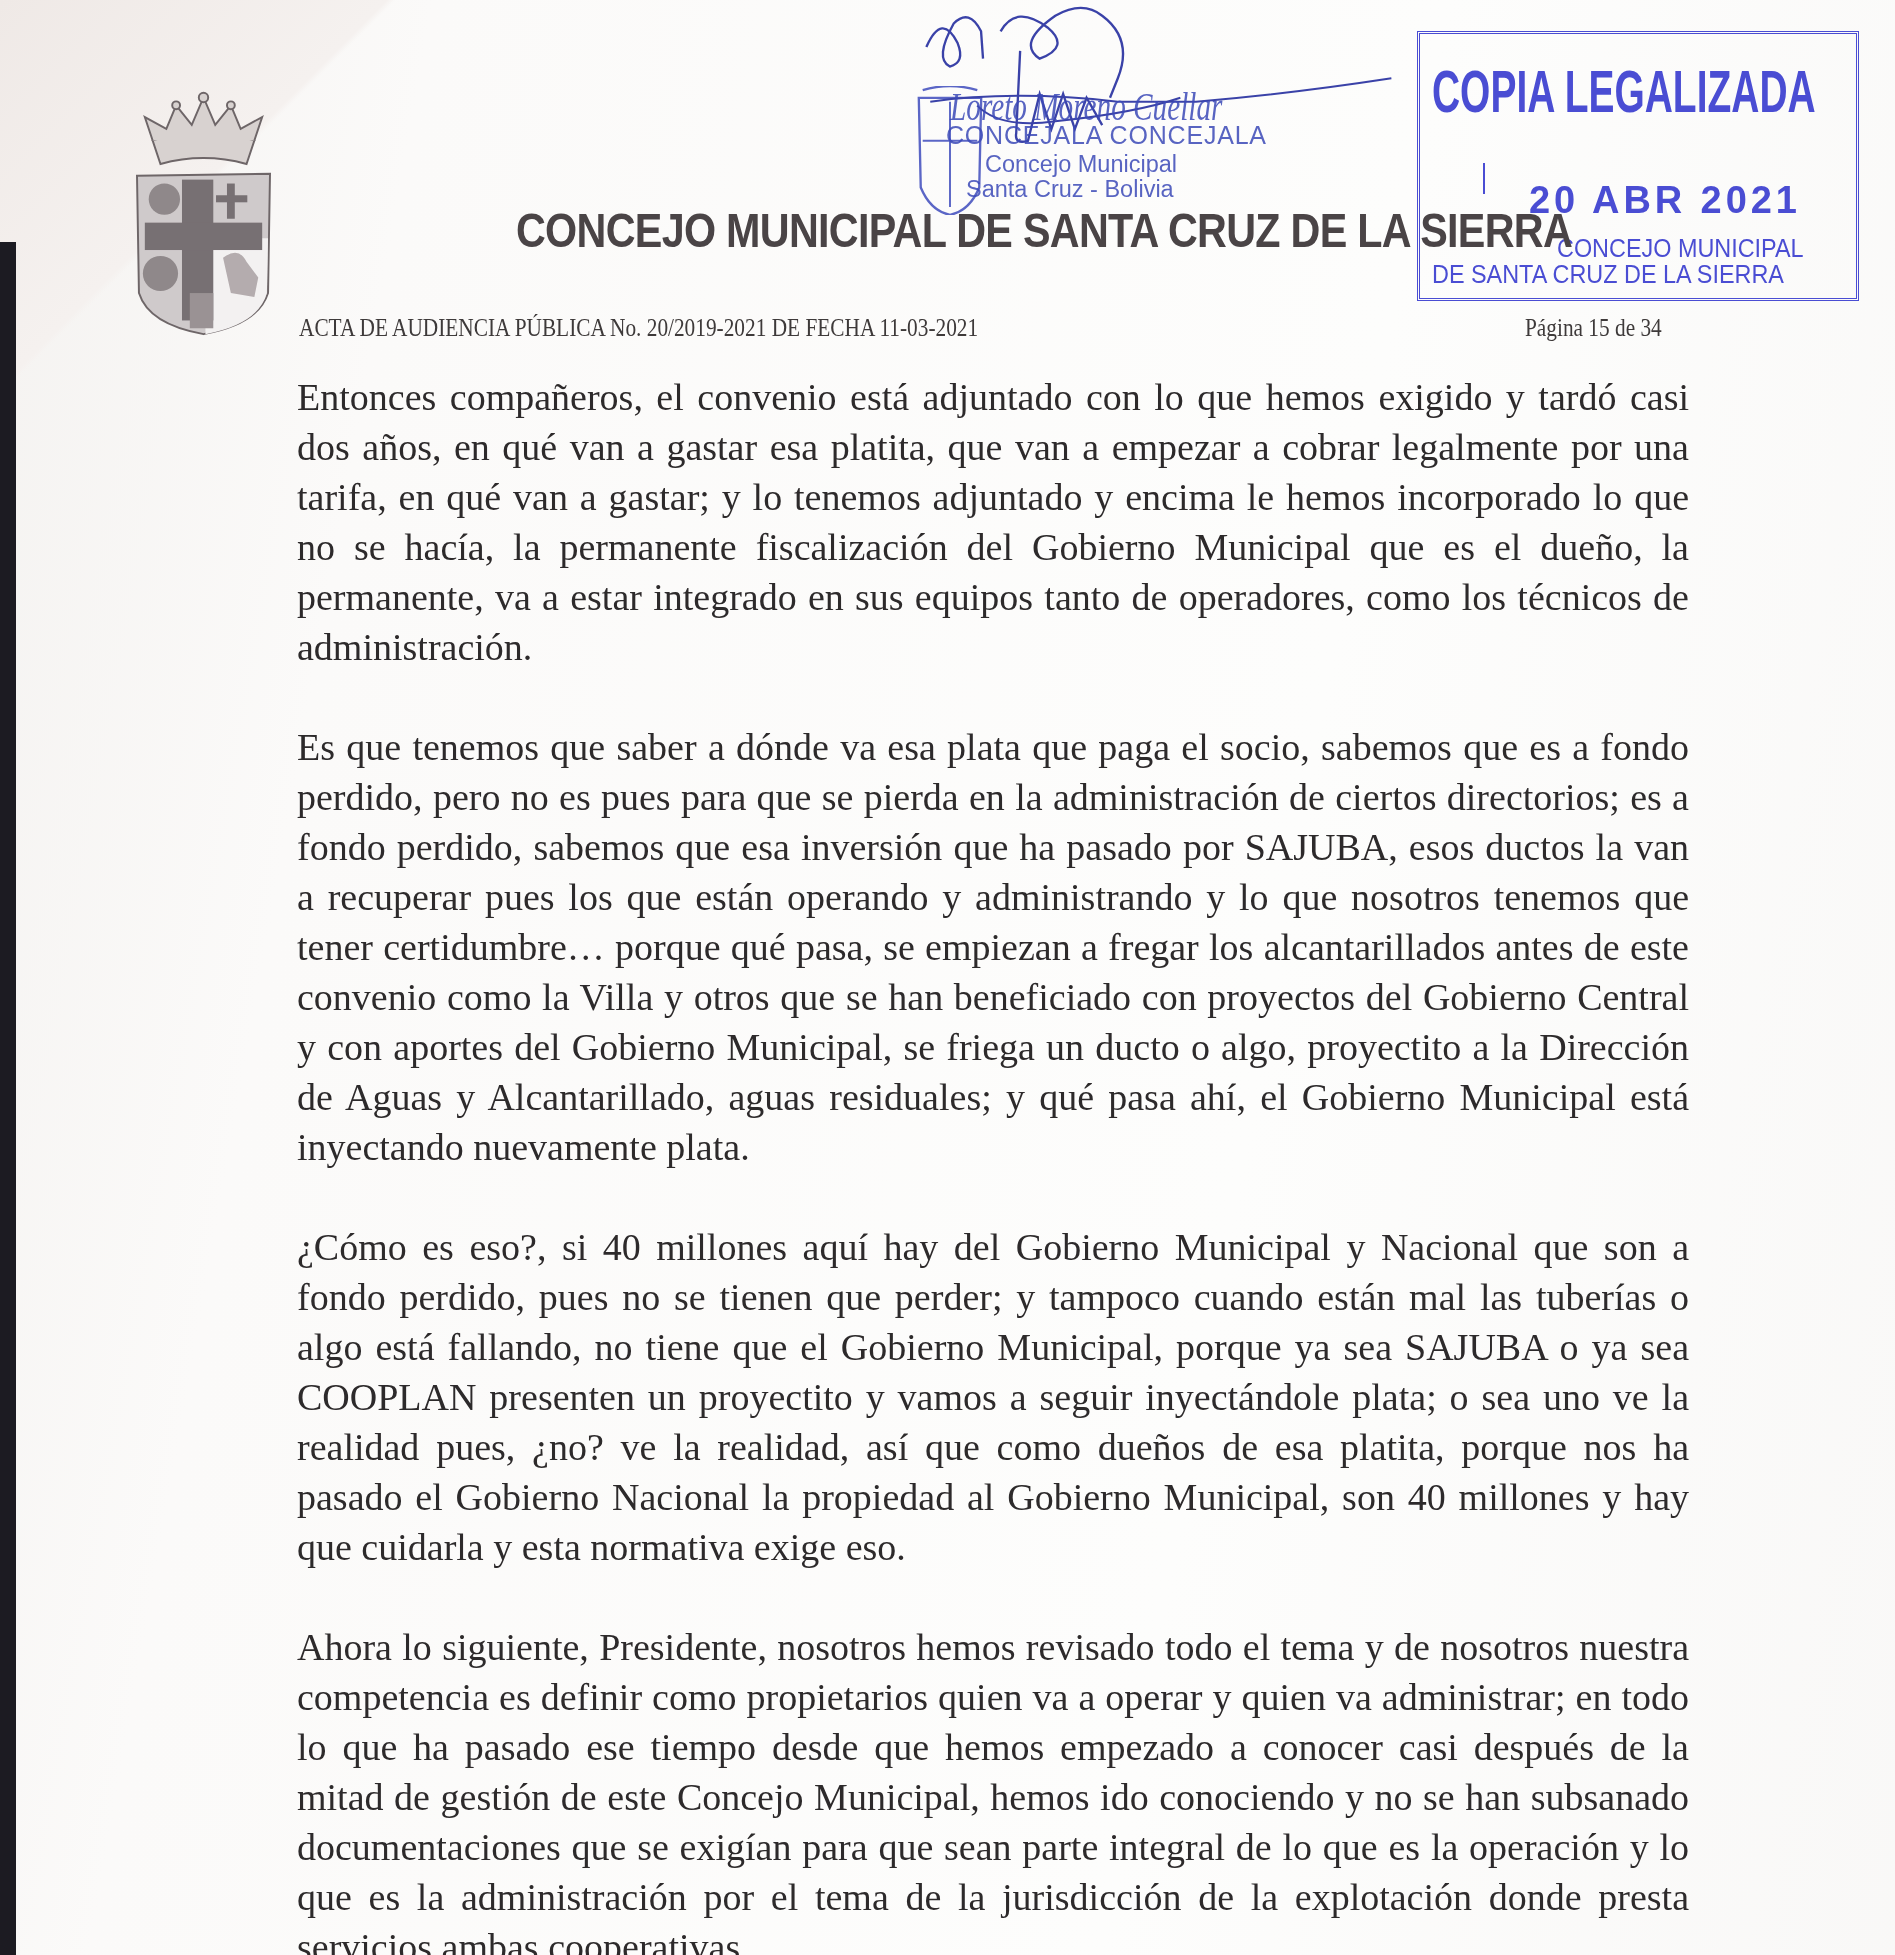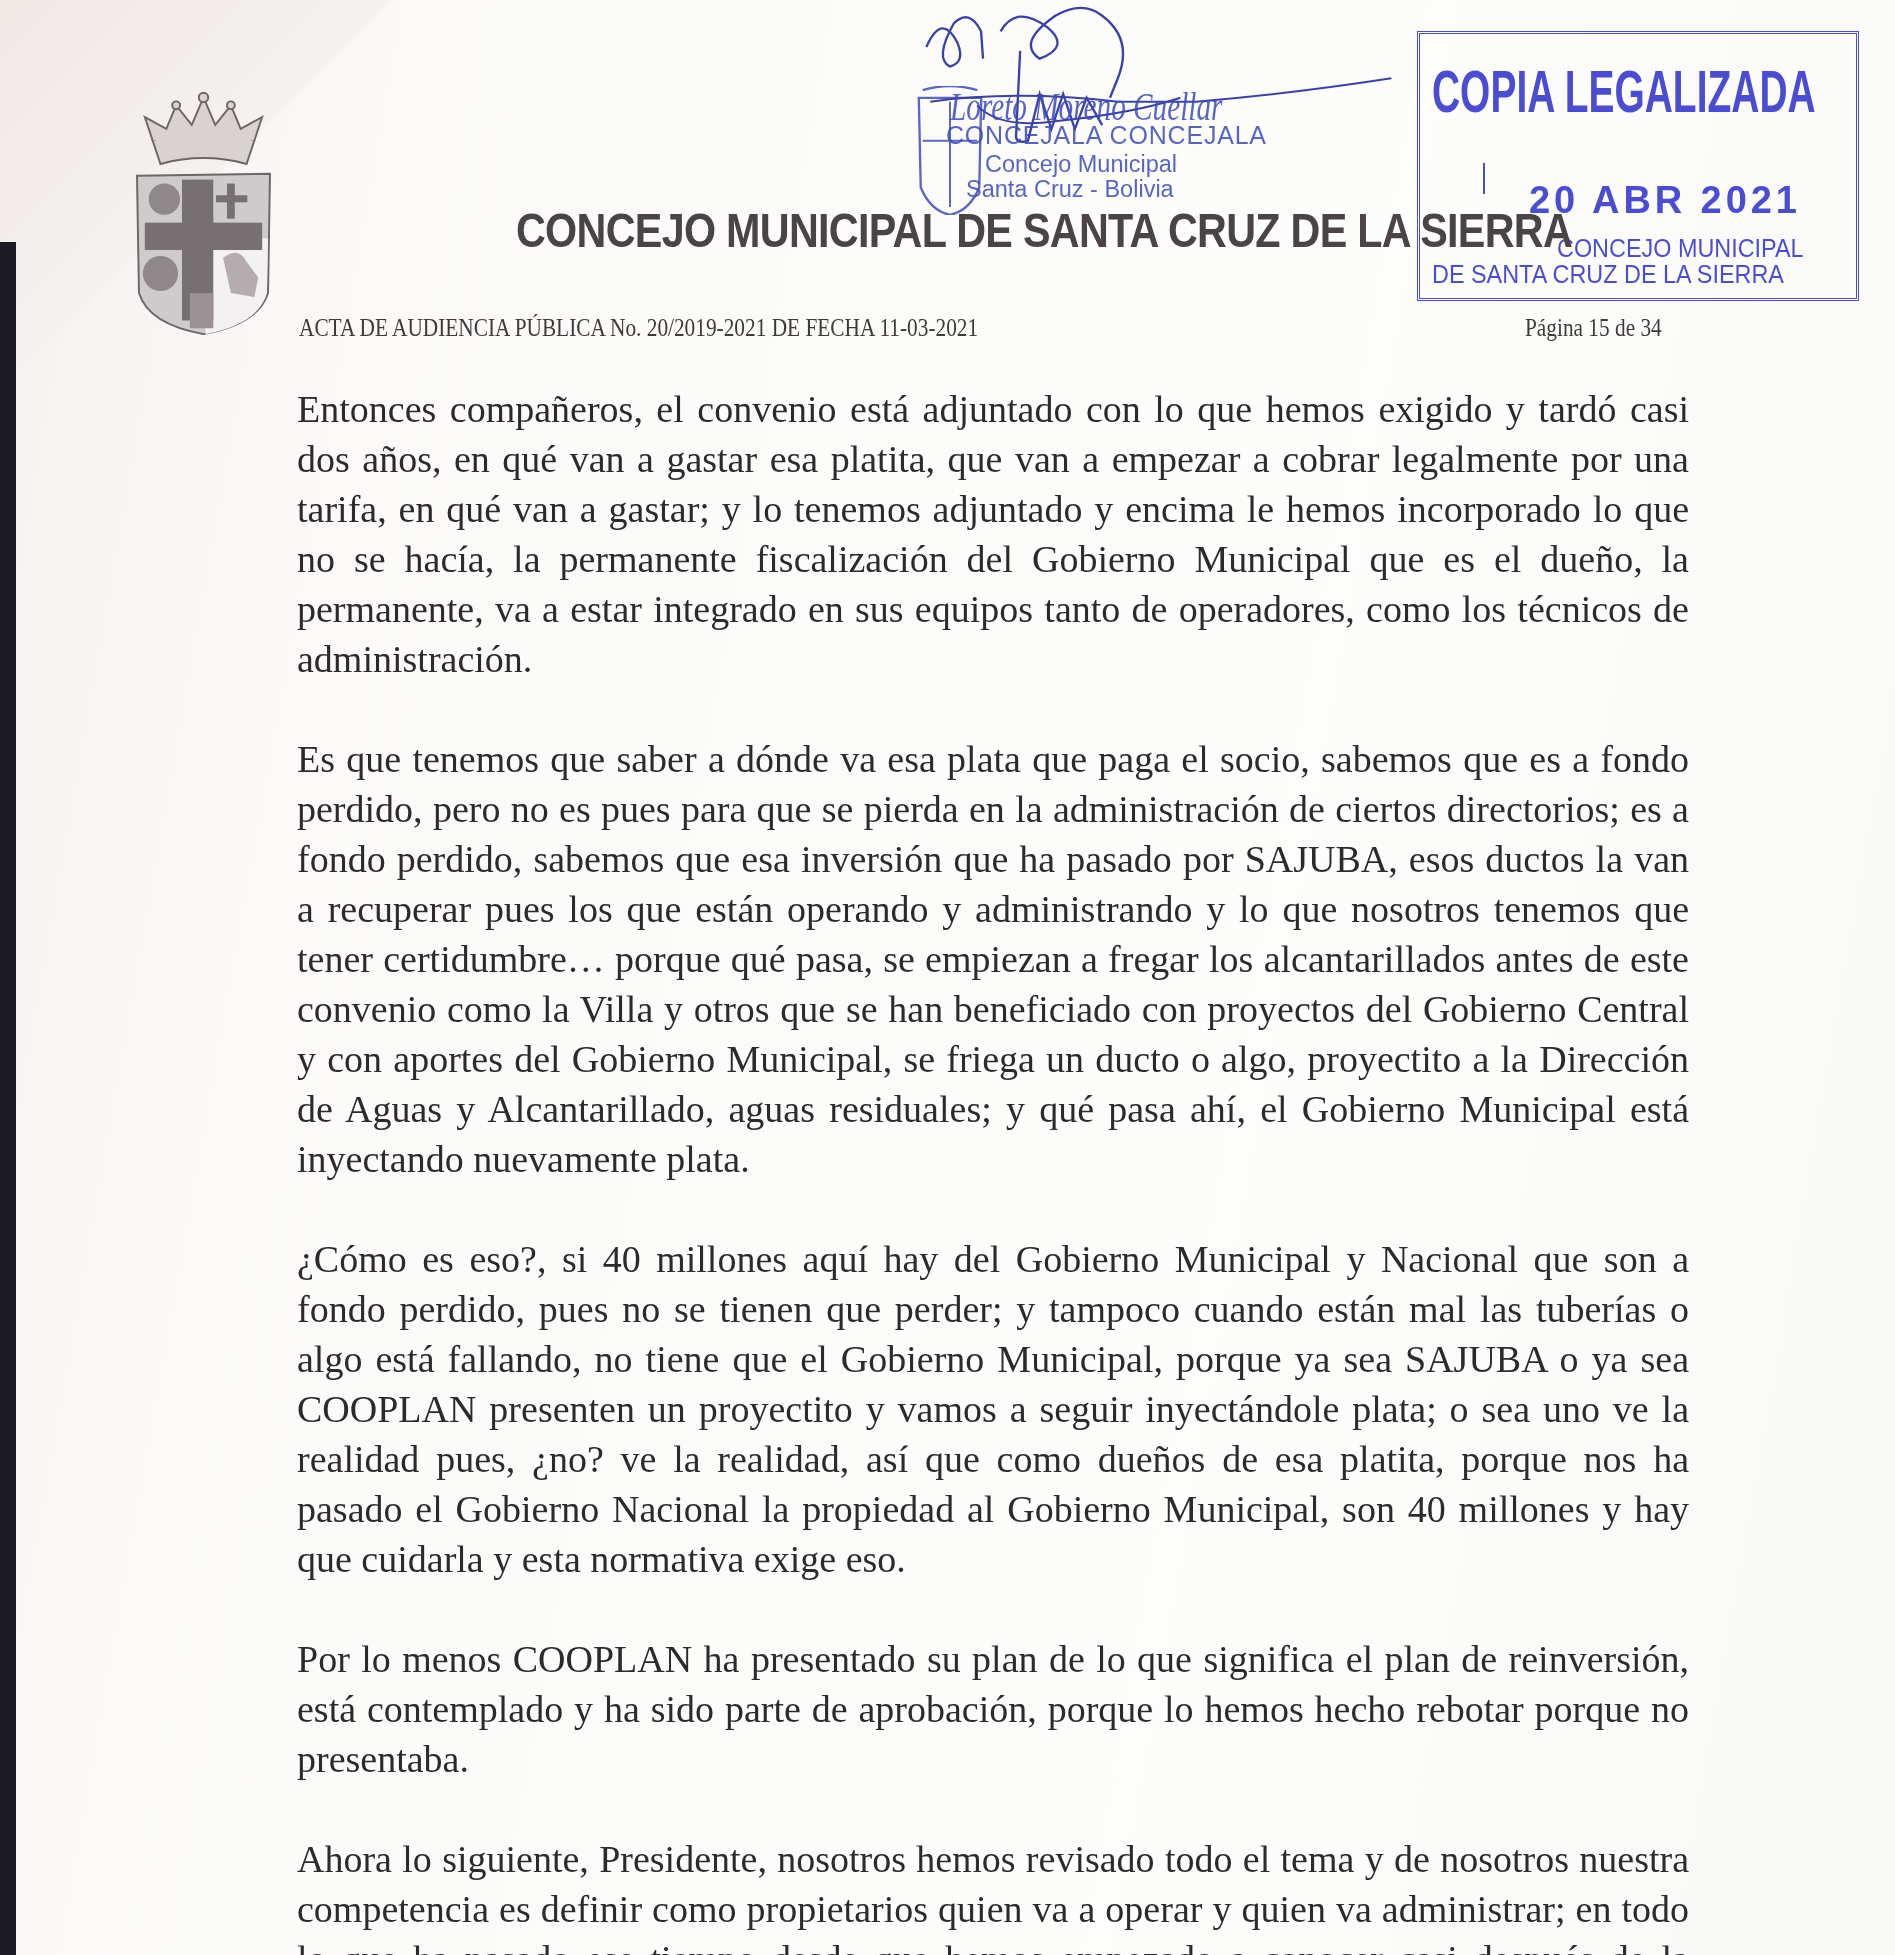--- a/index.html
+++ b/index.html
@@ -66,21 +66,21 @@
     .stamp .s-date  { position: absolute; left: 109px; top: 129px; font-size: 38px; white-space: nowrap; letter-spacing: 3.9px; margin-top: 16px; }
     .stamp .s-org1  { position: absolute; left: 137px; top: 199px; font-size: 26px; white-space: nowrap; font-weight: 400; transform: scaleX(0.9); transform-origin: left top; }
     .stamp .s-org2  { position: absolute; left: 11.7px; top: 225px; font-size: 26px; white-space: nowrap; font-weight: 400; transform: scaleX(0.9); transform-origin: left top; }
     .stamp .tick { position: absolute; left: 63px; top: 129px; width: 2.3px; height: 31px; background:#3b3fd0; }
     
     .body {
       position: absolute; left: 297px; top: 372px; width: 1392px;
       font-size: 38px; line-height: 50px; color: #2d2a2b;
       text-align: justify;
     }
-    .body p { margin: 12px 0 50px 0; }
+    .body p { margin: 0 0 50px 0; }
   </style>
 </head>
 <body>
 
 <div class="page">
   <div class="fold"></div>
 
   <svg class="coat" viewBox="0 0 380 680">
     <g fill="#d8d2d0" stroke="#6e6668" stroke-width="5">
       <path d="M60 170 Q190 120 320 170 L300 230 Q190 200 80 230 Z"></path>
@@ -130,20 +130,19 @@
   </div>
 
   <div class="title">CONCEJO MUNICIPAL DE SANTA CRUZ DE LA SIERRA</div>
   <div class="acta">ACTA DE AUDIENCIA PÚBLICA No. 20/2019-2021 DE FECHA 11-03-2021</div>
   <div class="pagenum">Página 15 de 34</div>
 
   <div class="body">
     <p>Entonces compañeros, el convenio está adjuntado con lo que hemos exigido y tardó casi dos años, en qué van a gastar esa platita, que van a empezar a cobrar legalmente por una tarifa, en qué van a gastar; y lo tenemos adjuntado y encima le hemos incorporado lo que no se hacía, la permanente fiscalización del Gobierno Municipal que es el dueño, la permanente, va a estar integrado en sus equipos tanto de operadores, como los técnicos de administración.</p>
     <p>Es que tenemos que saber a dónde va esa plata que paga el socio, sabemos que es a fondo perdido, pero no es pues para que se pierda en la administración de ciertos directorios; es a fondo perdido, sabemos que esa inversión que ha pasado por SAJUBA, esos ductos la van a recuperar pues los que están operando y administrando y lo que nosotros tenemos que tener certidumbre… porque qué pasa, se empiezan a fregar los alcantarillados antes de este convenio como la Villa y otros que se han beneficiado con proyectos del Gobierno Central y con aportes del Gobierno Municipal, se friega un ducto o algo, proyectito a la Dirección de Aguas y Alcantarillado, aguas residuales; y qué pasa ahí, el Gobierno Municipal está inyectando nuevamente plata.</p>
     <p>¿Cómo es eso?, si 40 millones aquí hay del Gobierno Municipal y Nacional que son a fondo perdido, pues no se tienen que perder; y tampoco cuando están mal las tuberías o algo está fallando, no tiene que el Gobierno Municipal, porque ya sea SAJUBA o ya sea COOPLAN presenten un proyectito y vamos a seguir inyectándole plata; o sea uno ve la realidad pues, ¿no? ve la realidad, así que como dueños de esa platita, porque nos ha pasado el Gobierno Nacional la propiedad al Gobierno Municipal, son 40 millones y hay que cuidarla y esta normativa exige eso.</p>
-    <p>Por lo menos COOPLAN ha presentado su plan de lo que significa el plan de reinversión, está contemplado y ha sido parte de aprobación, porque lo hemos hecho rebotar porque no presentaba.</p>
     <p>Ahora lo siguiente, Presidente, nosotros hemos revisado todo el tema y de nosotros nuestra competencia es definir como propietarios quien va a operar y quien va administrar; en todo lo que ha pasado ese tiempo desde que hemos empezado a conocer casi después de la mitad de gestión de este Concejo Municipal, hemos ido conociendo y no se han subsanado documentaciones que se exigían para que sean parte integral de lo que es la operación y lo que es la administración por el tema de la jurisdicción de la explotación donde presta servicios ambas cooperativas.</p>
 
   </div>
 
 </div>
 <div class="dark-edge-left"></div>
 
 
 </body></html>

